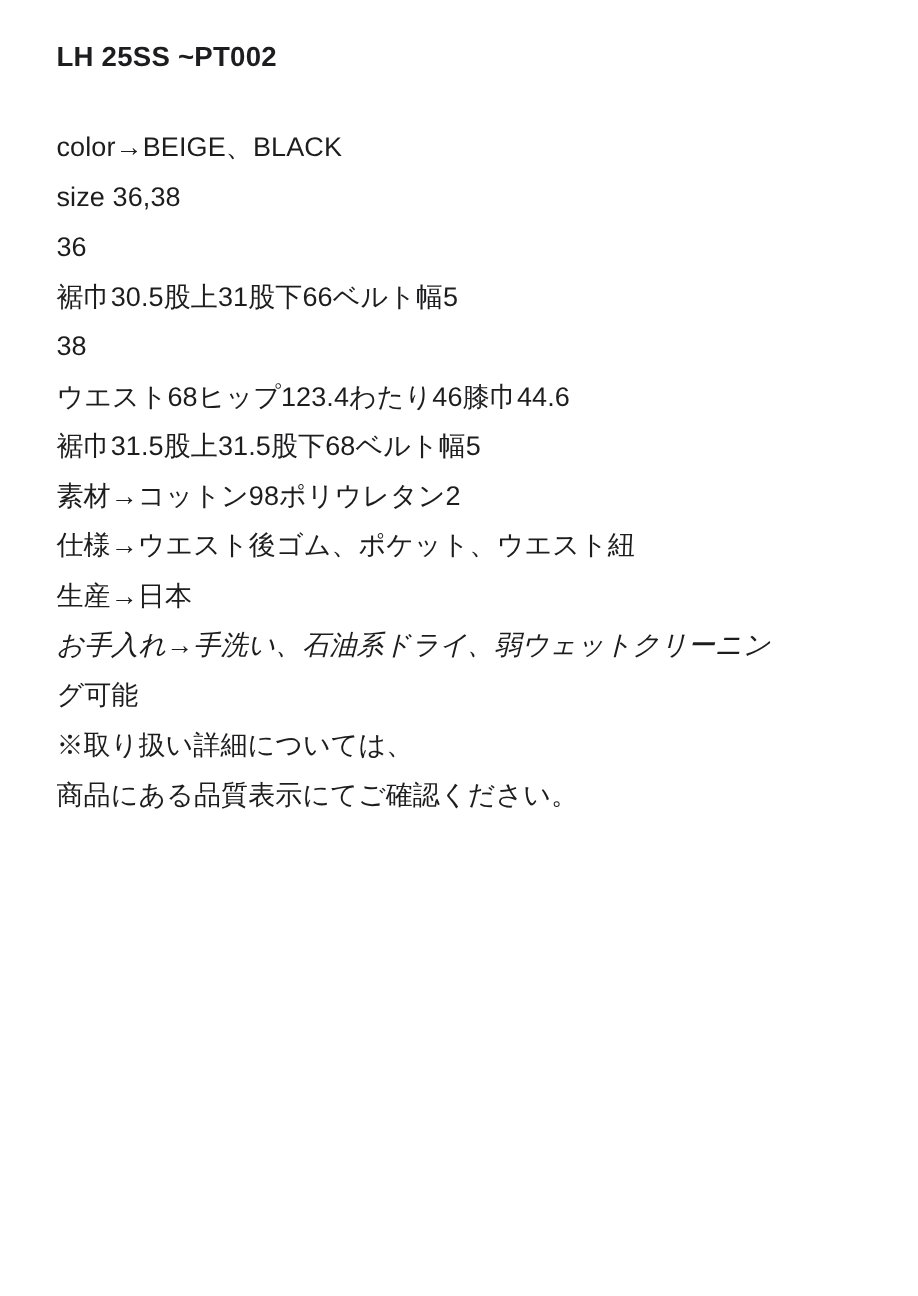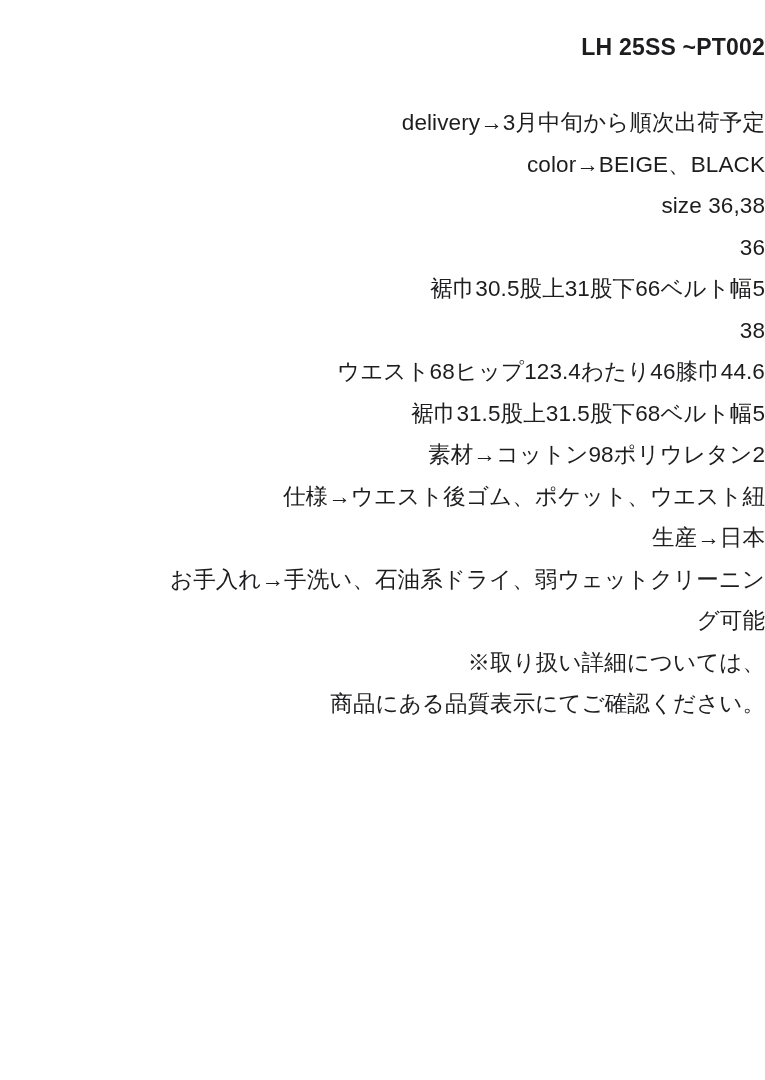--- a/index.html
+++ b/index.html
@@ -14,21 +14,20 @@
     color: #1d1d1f;
     overflow: hidden;
   }
   .page {
     position: relative;
     width: 765px;
     height: 772px;
     background: #ffffff;
     box-sizing: border-box;
     padding: 30px 0 0 47px;
-    text-align: right;
   }
   .title {
     font-size: 23px;
     line-height: 34px;
     font-weight: 700;
     letter-spacing: 0.2px;
     margin: 0 0 38px 0;
     white-space: nowrap;
   }
   .spec-block {
@@ -36,20 +35,21 @@
     line-height: 41.5px;
     font-weight: 400;
     letter-spacing: 0.1px;
   }
   .spec-line {
     white-space: nowrap;
   }
   .wrap-line {
     white-space: nowrap;
     overflow: visible;
+    font-style: italic;
   }
   .gap {
     height: 118px;
   }
   .model-block {
     font-size: 22.5px;
     line-height: 41.5px;
     font-weight: 400;
     letter-spacing: 0.1px;
   }
@@ -58,21 +58,20 @@
   }
 </style>
 </head>
 <body>
 
 <div class="page">
 
   <div class="title">LH 25SS ~PT002</div>
 
   <div class="spec-block">
-    <div class="spec-line">delivery→3月中旬から順次出荷予定</div>
     <div class="spec-line">color→BEIGE、BLACK</div>
     <div class="spec-line">size 36,38</div>
     <div class="spec-line">36</div>
     <div class="spec-line">裾巾30.5股上31股下66ベルト幅5</div>
     <div class="spec-line">38</div>
     <div class="spec-line">ウエスト68ヒップ123.4わたり46膝巾44.6</div>
     <div class="spec-line">裾巾31.5股上31.5股下68ベルト幅5</div>
     <div class="spec-line">素材→コットン98ポリウレタン2</div>
     <div class="spec-line">仕様→ウエスト後ゴム、ポケット、ウエスト紐</div>
     <div class="spec-line">生産→日本</div>

